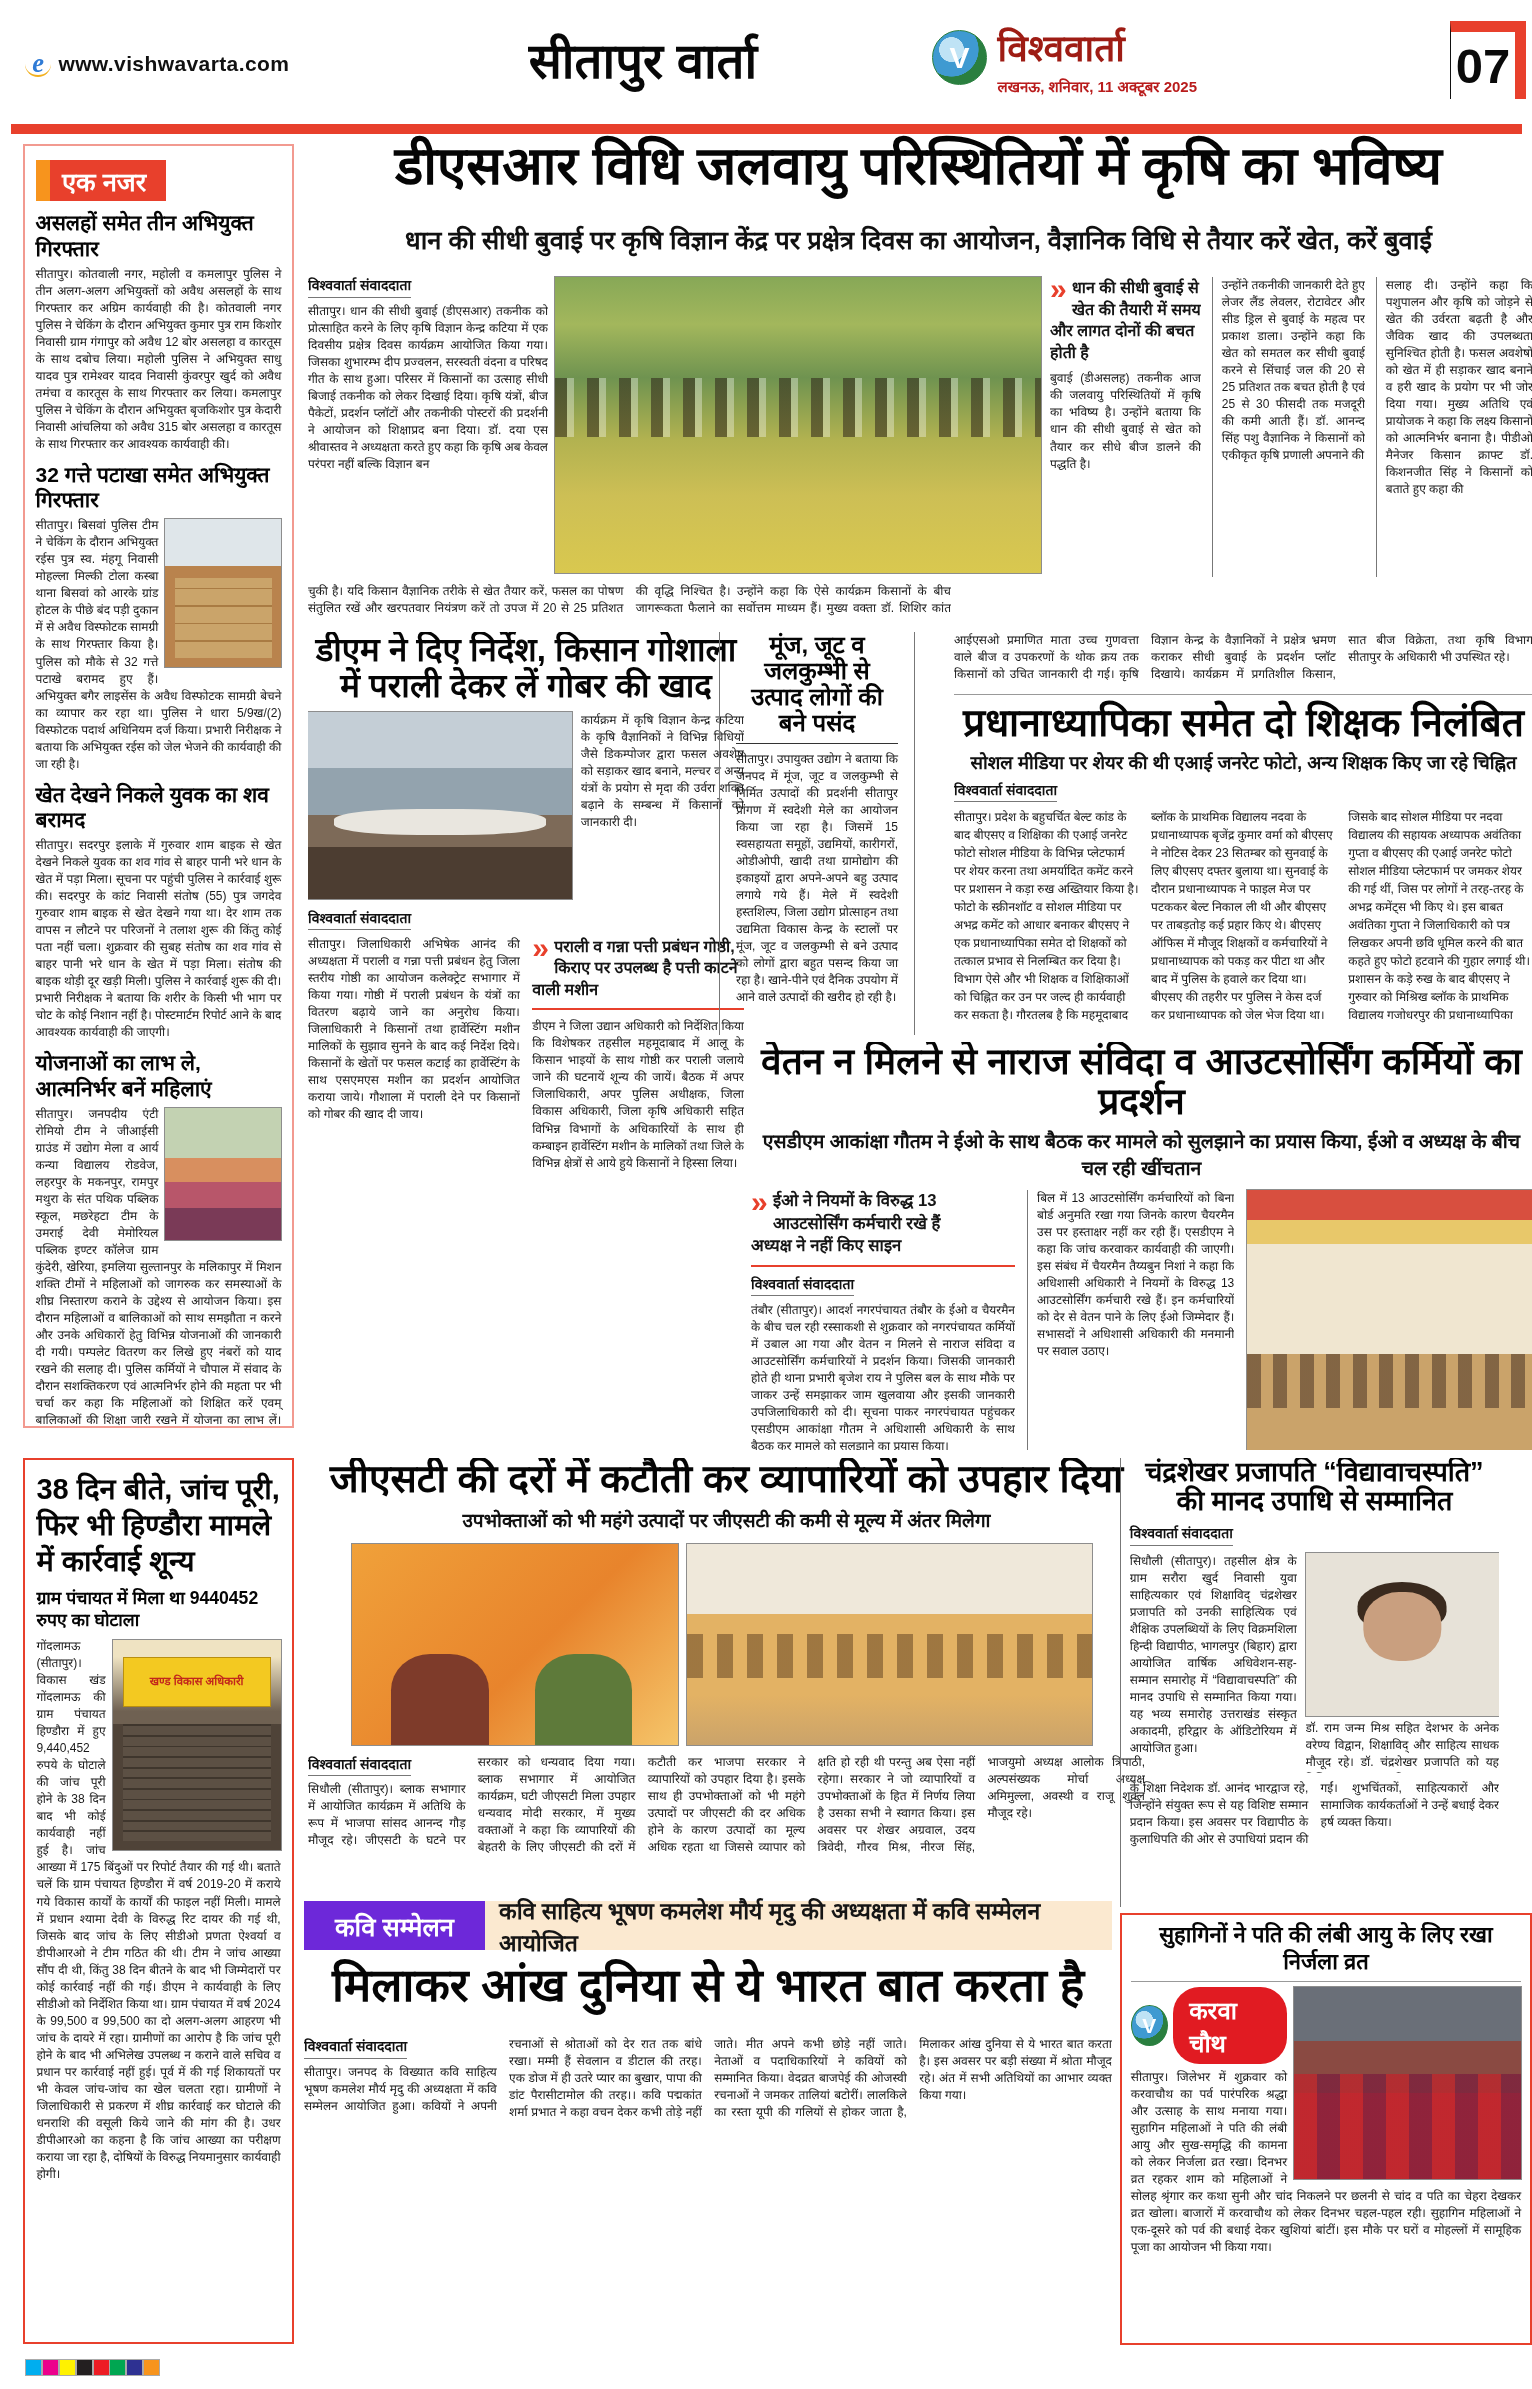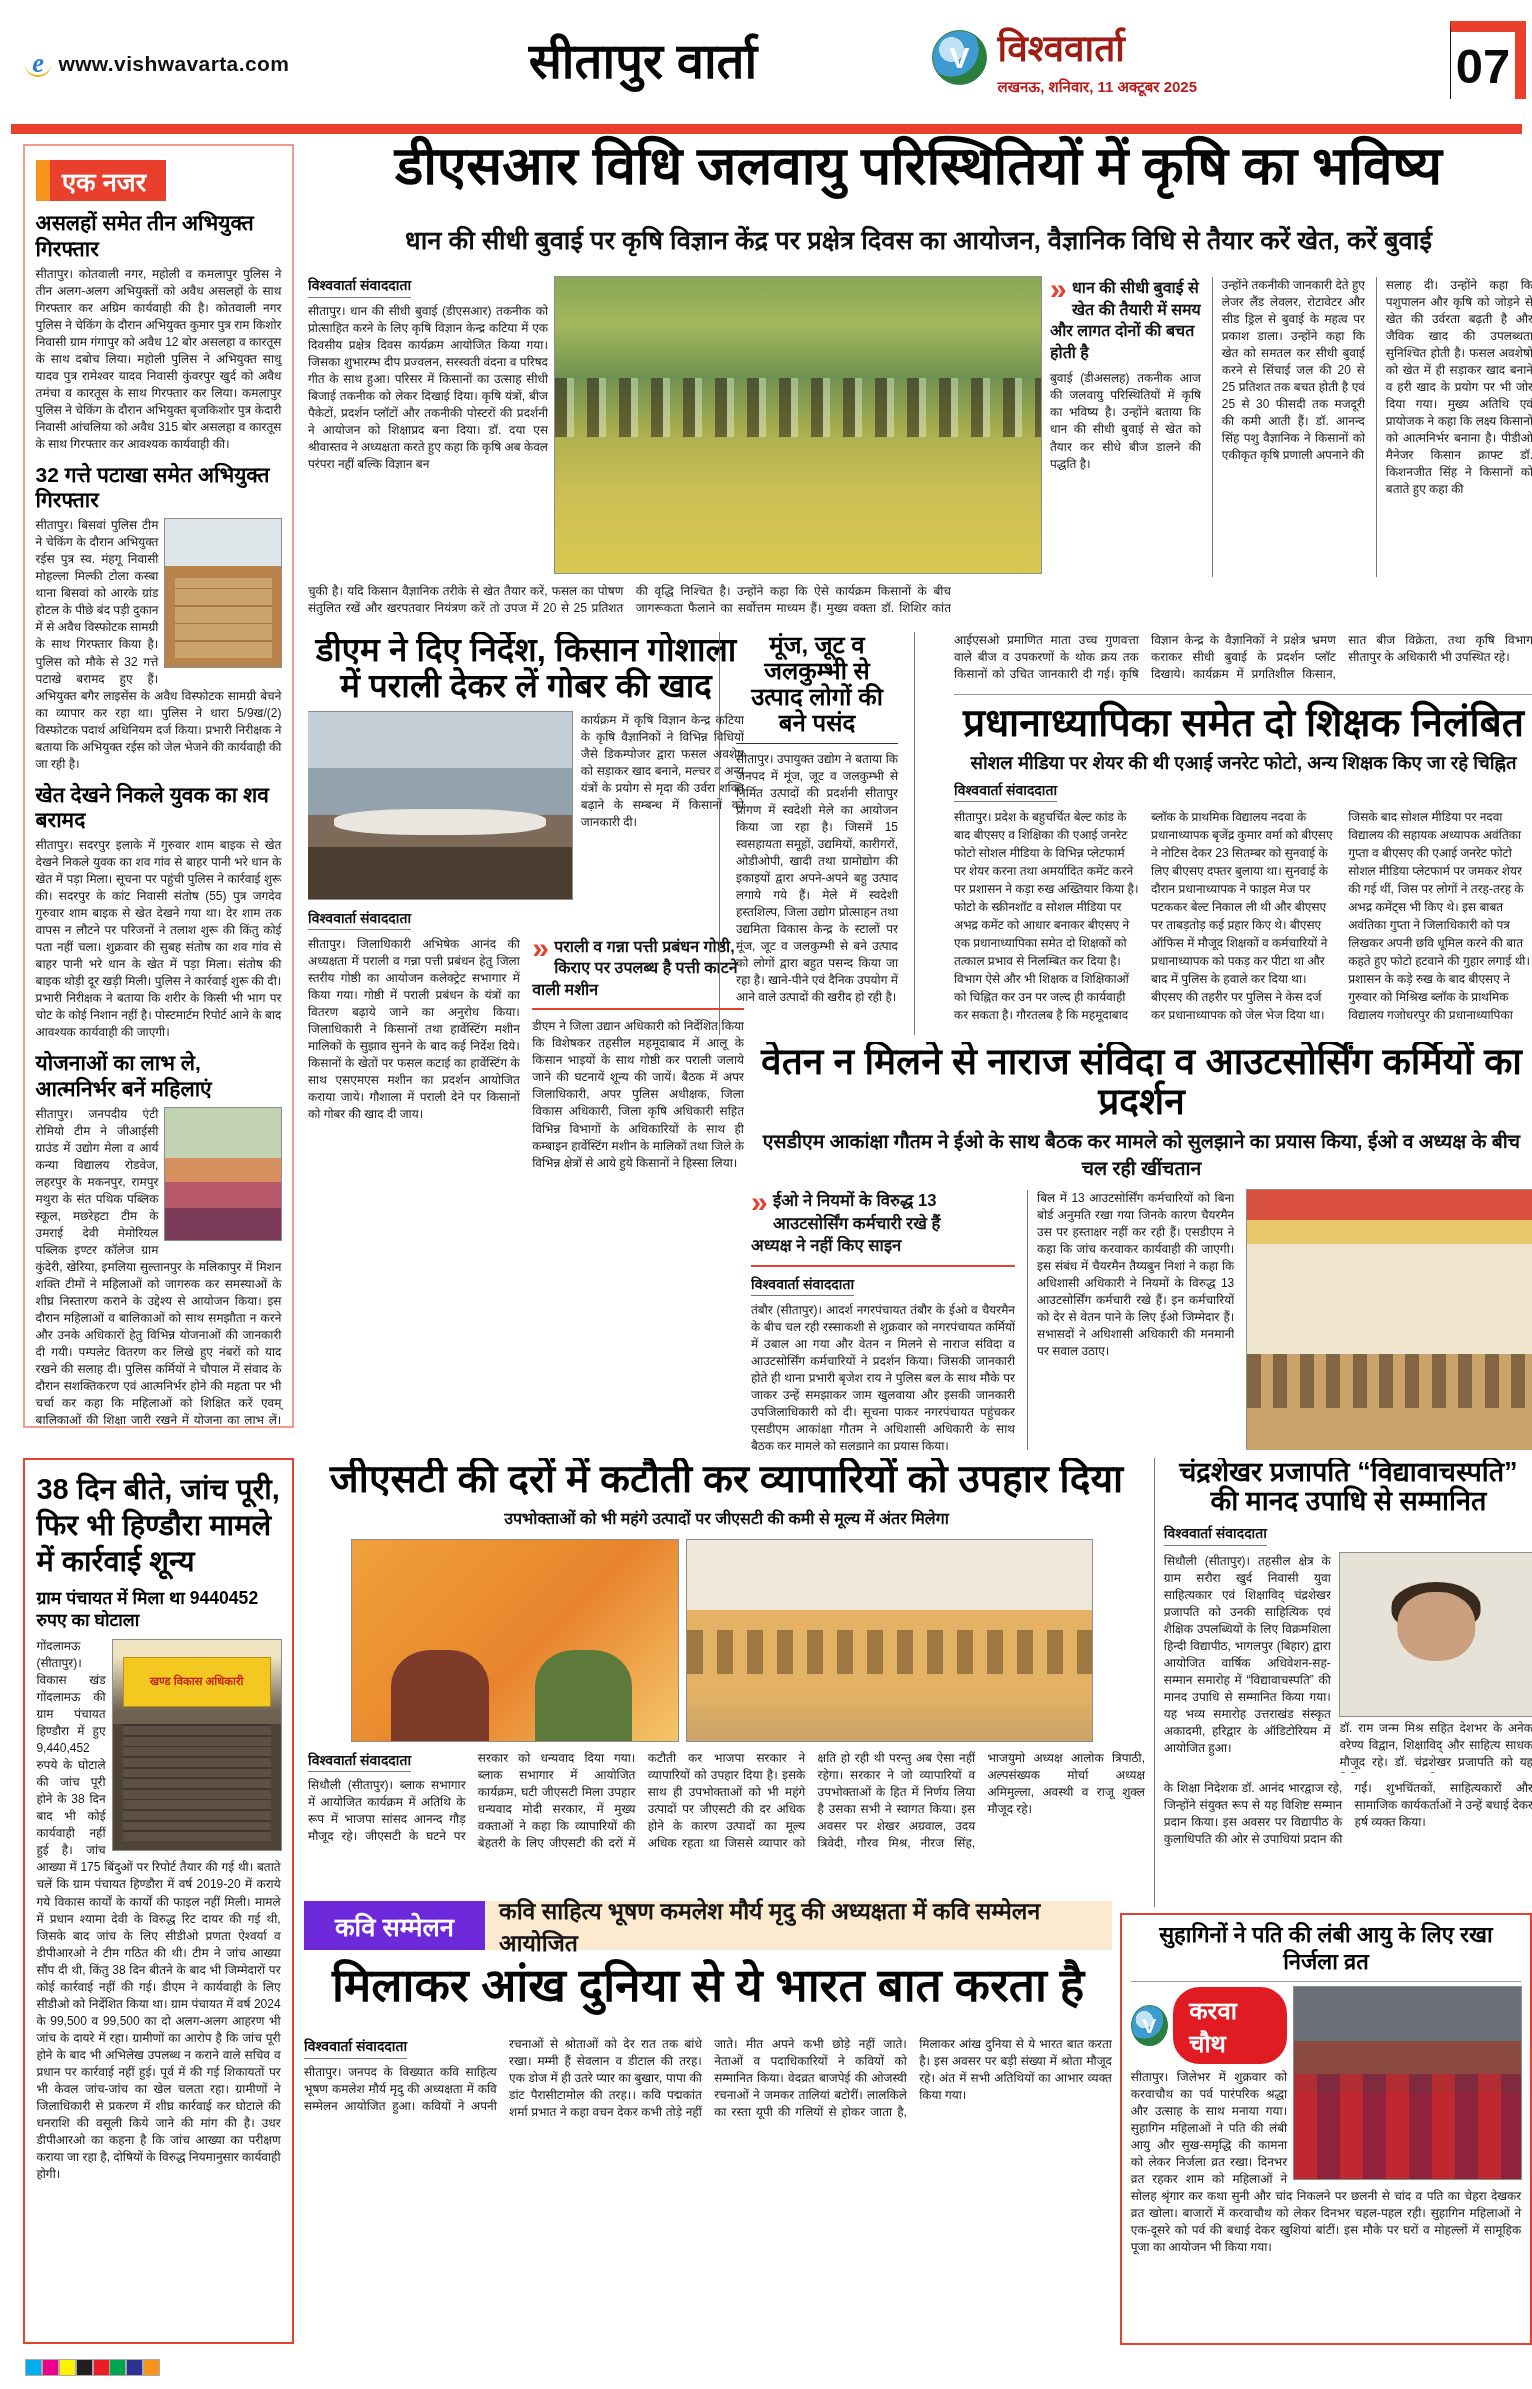--- a/index.html
+++ b/index.html
@@ -212,32 +212,32 @@
         <span class="by" data-name="salary-byline">विश्ववार्ता संवाददाता</span>
         <div class="body-t clip" style="height:150px" data-name="salary-body-a">तंबौर (सीतापुर)। आदर्श नगरपंचायत तंबौर के ईओ व चैयरमैन के बीच चल रही रस्साकशी से शुक्रवार को नगरपंचायत कर्मियों में उबाल आ गया और वेतन न मिलने से नाराज संविदा व आउटसोर्सिंग कर्मचारियों ने प्रदर्शन किया। जिसकी जानकारी होते ही थाना प्रभारी बृजेश राय ने पुलिस बल के साथ मौके पर जाकर उन्हें समझाकर जाम खुलवाया और इसकी जानकारी उपजिलाधिकारी को दी। सूचना पाकर नगरपंचायत पहुंचकर एसडीएम आकांक्षा गौतम ने अधिशासी अधिकारी के साथ बैठक कर मामले को सुलझाने का प्रयास किया।</div>
       </div>
       <div class="body-t clip" style="width:207px;flex:none;height:299px;border-left:0.9px solid #777;padding-left:8.8px" data-name="salary-body-b">बिल में 13 आउटसोर्सिंग कर्मचारियों को बिना बोर्ड अनुमति रखा गया जिनके कारण चैयरमैन उस पर हस्ताक्षर नहीं कर रही हैं। एसडीएम ने कहा कि जांच करवाकर कार्यवाही की जाएगी। इस संबंध में चैयरमैन तैय्यबुन निशां ने कहा कि अधिशासी अधिकारी ने नियमों के विरुद्ध 13 आउटसोर्सिंग कर्मचारी रखे हैं। इन कर्मचारियों को देर से वेतन पाने के लिए ईओ जिम्मेदार हैं। सभासदों ने अधिशासी अधिकारी की मनमानी पर सवाल उठाए।</div>
       <div class="photo photo-protest" style="flex:1;height:299px" data-name="photo-salary-protest"></div>
     </div>
   </div>
 
   <div class="abs clip" style="left:308px;top:1458px;width:837px;height:436px" data-name="gst-article">
     <div class="h-xl" style="font-size:39px" data-name="gst-headline">जीएसटी की दरों में कटौती कर व्यापारियों को उपहार दिया</div>
-    <div class="sub" style="font-size:16px;margin:7px 0 10.6px" data-name="gst-subhead">उपभोक्ताओं को भी महंगे उत्पादों पर जीएसटी की कमी से मूल्य में अंतर मिलेगा</div>
+    <div class="sub" style="font-size:19px;margin:7px 0 10.6px" data-name="gst-subhead">उपभोक्ताओं को भी महंगे उत्पादों पर जीएसटी की कमी से मूल्य में अंतर मिलेगा</div>
     <div style="display:flex;gap:8.8px;padding-left:44px">
       <div class="photo photo-gst1" style="width:326px;height:201px" data-name="photo-gst-event-banner"></div>
       <div class="photo photo-gst2" style="width:405px;height:201px" data-name="photo-gst-audience"></div>
     </div>
     <div class="cols5 clip" style="height:132px;margin-top:8.8px" data-name="gst-body-columns">
       <span class="by" style="break-inside:avoid" data-name="gst-byline">विश्ववार्ता संवाददाता</span>
       <div class="body-t" data-name="gst-body">सिधौली (सीतापुर)। ब्लाक सभागार में आयोजित कार्यक्रम में अतिथि के रूप में भाजपा सांसद आनन्द गौड़ मौजूद रहे। जीएसटी के घटने पर सरकार को धन्यवाद दिया गया। ब्लाक सभागार में आयोजित कार्यक्रम, घटी जीएसटी मिला उपहार धन्यवाद मोदी सरकार, में मुख्य वक्ताओं ने कहा कि व्यापारियों की बेहतरी के लिए जीएसटी की दरों में कटौती कर भाजपा सरकार ने व्यापारियों को उपहार दिया है। इसके साथ ही उपभोक्ताओं को भी महंगे उत्पादों पर जीएसटी की दर अधिक होने के कारण उत्पादों का मूल्य अधिक रहता था जिससे व्यापार को क्षति हो रही थी परन्तु अब ऐसा नहीं रहेगा। सरकार ने जो व्यापारियों व उपभोक्ताओं के हित में निर्णय लिया है उसका सभी ने स्वागत किया। इस अवसर पर शेखर अग्रवाल, उदय त्रिवेदी, गौरव मिश्र, नीरज सिंह, भाजयुमो अध्यक्ष आलोक त्रिपाठी, अल्पसंख्यक मोर्चा अध्यक्ष अमिमुल्ला, अवस्थी व राजू शुक्ल मौजूद रहे।</div>
     </div>
   </div>
 
-  <div class="abs clip" style="left:1154px;top:1458px;width:379px;height:449px;border-left:0.9px solid #777;padding-left:8.8px" data-name="honor-article">
+  <div class="abs clip" style="left:1120px;top:1458px;width:379px;height:449px;border-left:0.9px solid #777;padding-left:8.8px" data-name="honor-article">
     <div class="h-xl" style="font-size:27px" data-name="honor-headline">चंद्रशेखर प्रजापति “विद्यावाचस्पति” की मानद उपाधि से सम्मानित</div>
     <div style="margin:7px 0 1.8px"><span class="by" data-name="honor-byline">विश्ववार्ता संवाददाता</span></div>
     <div style="display:flex;gap:8.8px">
       <div class="body-t clip" style="width:167px;flex:none;height:218px" data-name="honor-body">सिधौली (सीतापुर)। तहसील क्षेत्र के ग्राम सरौरा खुर्द निवासी युवा साहित्यकार एवं शिक्षाविद् चंद्रशेखर प्रजापति को उनकी साहित्यिक एवं शैक्षिक उपलब्धियों के लिए विक्रमशिला हिन्दी विद्यापीठ, भागलपुर (बिहार) द्वारा आयोजित वार्षिक अधिवेशन-सह-सम्मान समारोह में “विद्यावाचस्पति” की मानद उपाधि से सम्मानित किया गया। यह भव्य समारोह उत्तराखंड संस्कृत अकादमी, हरिद्वार के ऑडिटोरियम में आयोजित हुआ।</div>
       <div style="flex:1">
         <div class="photo photo-portrait" style="width:100%;height:163px" data-name="photo-honoree-portrait"></div>
         <div class="body-t clip" style="height:53px;margin-top:3.5px" data-name="honor-body-2">डॉ. राम जन्म मिश्र सहित देशभर के अनेक वरेण्य विद्वान, शिक्षाविद् और साहित्य साधक मौजूद रहे। डॉ. चंद्रशेखर प्रजापति को यह विशिष्ट सम्मान प्रदान किया गया।</div>
       </div>
     </div>
     <div class="cols2 clip" style="height:92px;margin-top:7px" data-name="honor-tail-columns">

